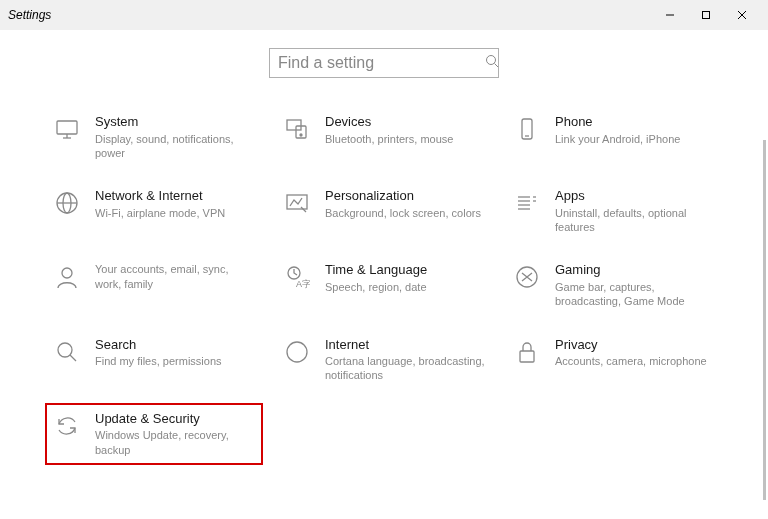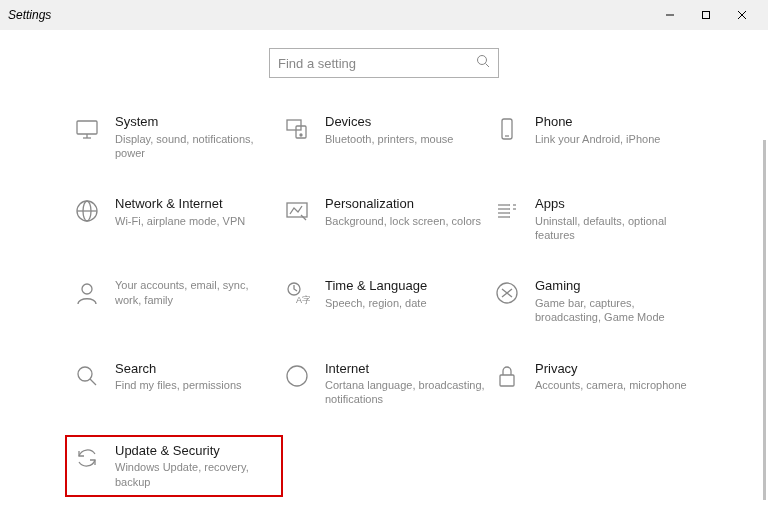--- a/index.html
+++ b/index.html
@@ -4,23 +4,23 @@
 <style>
 * { margin: 0; padding: 0; box-sizing: border-box; font-family: "Segoe UI", Tahoma, sans-serif; }
 body { width: 768px; height: 519px; background: #fff; overflow: hidden; position: relative; }
 .titlebar { height: 30px; background: #f0f0f0; display: flex; align-items: center; padding: 0 8px; font-style: italic; }
 .titlebar-title { font-size: 12px; color: #000; }
 .titlebar-controls { margin-left: auto; display: flex; gap: 0; }
 .tb-btn { width: 36px; height: 30px; display: flex; align-items: center; justify-content: center; font-size: 10px; color: #000; cursor: pointer; }
 .content { position: relative; height: calc(100% - 30px); }
 .search-wrap { display: flex; justify-content: center; padding: 18px 0 32px; }
 .search { width: 230px; height: 30px; border: 1px solid #b0b0b0; display: flex; align-items: center; padding: 0 8px; }
-.search input { flex: 1; border: none; outline: none; font-size: 13px; color: #333; background: transparent; }
+.search input { flex: 1; border: none; outline: none; font-size: 16px; color: #333; background: transparent; }
 .search input::placeholder { color: #888; }
-.grid { display: grid; grid-template-columns: repeat(3, 210px); column-gap: 0; row-gap: 28px; justify-content: center; padding: 0 18px; }
+.grid { display: grid; grid-template-columns: repeat(3, 210px); column-gap: 0; row-gap: 28px; justify-content: center; padding: 0 18px; gap: 20px; }
 .cat { display: flex; gap: 14px; padding: 4px; cursor: pointer; }
 .cat-icon { width: 28px; height: 28px; flex: 0 0 28px; display: flex; align-items: flex-end; justify-content: center; color: #555; }
 .cat-icon svg { width: 26px; height: 26px; stroke: #888; fill: none; stroke-width: 1.3; }
 .cat-text { min-width: 0; }
 .cat-title { font-size: 13px; color: #1a1a1a; font-weight: 500; line-height: 1.2; margin-bottom: 2px; }
 .cat-desc { font-size: 11px; color: #888; line-height: 1.3; }
 .highlighted { outline: 2px solid #d40000; outline-offset: 2px; }
 .scrollbar { position: absolute; right: 2px; top: 110px; width: 3px; height: 360px; background: #c0c0c0; }
 </style>
 </head>

